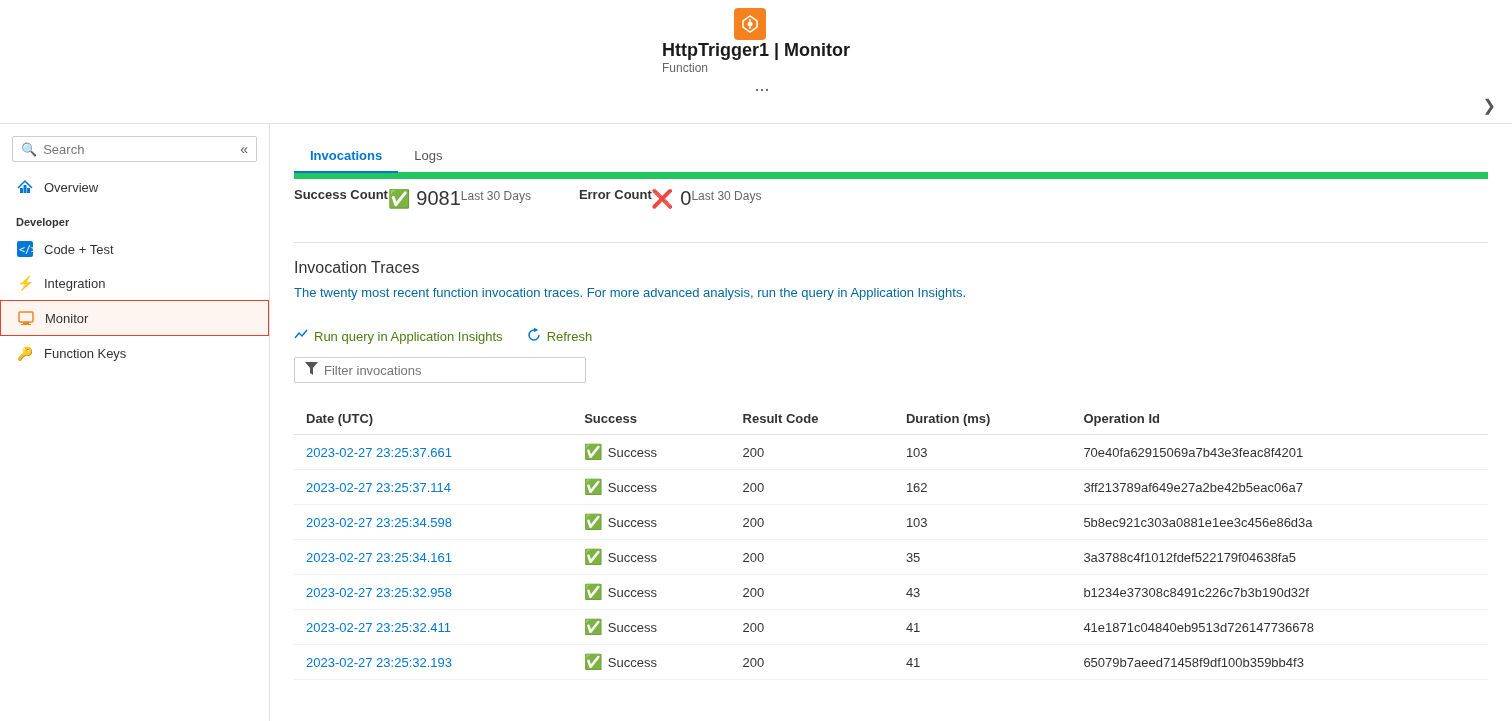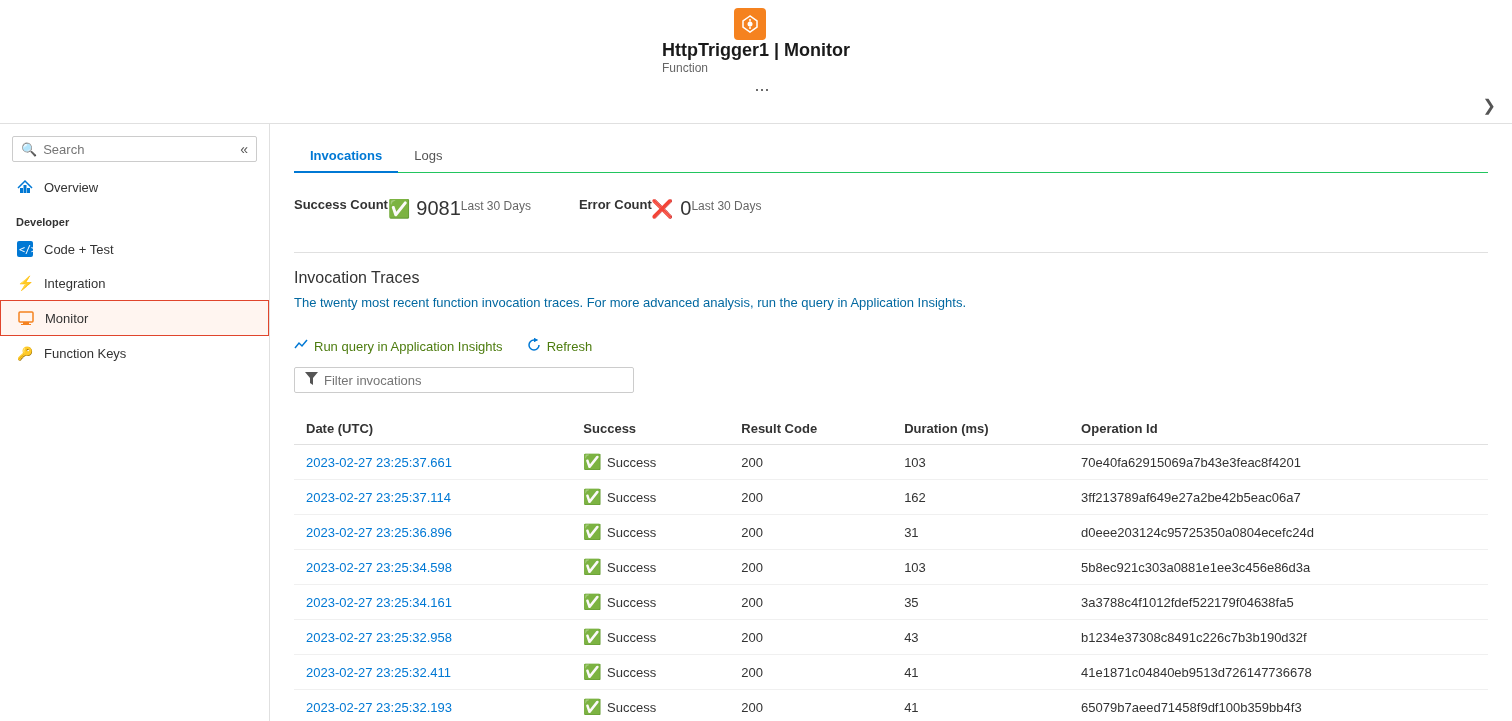--- a/index.html
+++ b/index.html
@@ -35,42 +35,42 @@
     .sidebar-item {
       display: flex; align-items: center; padding: 8px 16px; cursor: pointer; position: relative;
     }
     .sidebar-item.active { background: #fff5f0; border: 1px solid #e0452c; }
     .sidebar-item .item-icon { width: 18px; height: 18px; margin-right: 10px; display: flex; align-items: center; justify-content: center; flex-shrink: 0; }
     .sidebar-item .item-label { font-size: 13px; color: #333; }
     .sidebar-item.active .item-label { color: #333; }
 
     .content-area { flex: 1; overflow-y: auto; padding: 0 24px 24px; }
 
-    .tabs { display: flex; border-bottom: 1px solid #22c55e; margin-bottom: 24px; padding-top: 16px; }
+    .tabs { display: flex; border-bottom: 7px solid #22c55e; margin-bottom: 8px; padding-top: 16px; }
     .tab { padding: 8px 16px; cursor: pointer; font-size: 13px; color: #555; border-bottom: 2px solid transparent; margin-bottom: -1px; }
     .tab.active { color: #0078d4; border-bottom: 2px solid #0078d4; font-weight: 600; }
 
     .stats-row { display: flex; gap: 48px; margin-bottom: 32px; }
     .stat-block { display: flex; flex-direction: row; }
     .stat-label { font-size: 13px; font-weight: 600; color: #333; margin-bottom: 6px; }
     .stat-value-row { display: flex; align-items: center; gap: 6px; font-size: 20px; font-weight: 400; }
     .stat-sub { font-size: 12px; color: #666; margin-top: 2px; }
     .check-icon { color: #107c10; font-size: 18px; }
     .error-icon { color: #d13438; font-size: 18px; }
 
     .section-divider { border: none; border-top: 1px solid #e0e0e0; margin-bottom: 16px; }
 
     .inv-title { font-size: 16px; font-weight: 400; margin-bottom: 8px; }
     .inv-desc { font-size: 13px; color: #0369a1; margin-bottom: 28px; }
 
     .action-bar { display: flex; align-items: center; gap: 24px; margin-bottom: 12px; }
     .action-link { display: flex; align-items: center; gap: 6px; color: #4d7c0f; text-decoration: none; font-size: 13px; cursor: pointer; background: none; border: none; }
 
     .filter-box {
-      display: flex; align-items: center; border: 1px solid #ccc; border-radius: 2px; padding: 4px 10px; width: 340px; margin-bottom: 20px;
+      display: flex; align-items: center; border: 1px solid #ccc; border-radius: 2px; padding: 4px 10px; width: 292px; margin-bottom: 20px;
     }
     .filter-icon { color: #555; margin-right: 6px; }
     .filter-input { border: none; outline: none; font-size: 13px; width: 100%; }
 
     table { width: 100%; border-collapse: collapse; }
     thead tr { border-bottom: 1px solid #e0e0e0; }
     th { text-align: left; padding: 8px 12px; font-size: 13px; font-weight: 600; color: #333; }
     td { padding: 8px 12px; font-size: 13px; color: #333; border-bottom: 1px solid #f0f0f0; }
     .date-link { color: #0078d4; text-decoration: none; cursor: pointer; }
     .success-badge { display: flex; align-items: center; gap: 5px; }
@@ -254,32 +254,20 @@
               <div class="success-badge">
                 <span class="success-check">✅</span>
                 <span>Success</span>
               </div>
             </td>
       <td>200</td>
       <td>162</td>
       <td>3ff213789af649e27a2be42b5eac06a7</td>
     </tr>
           <tr>
-      <td><a class="date-link">2023-02-27 23:25:36.896</a></td>
-      <td>
-              <div class="success-badge">
-                <span class="success-check">✅</span>
-                <span>Success</span>
-              </div>
-            </td>
-      <td>200</td>
-      <td>31</td>
-      <td>d0eee203124c95725350a0804ecefc24d</td>
-    </tr>
-          <tr>
       <td><a class="date-link">2023-02-27 23:25:34.598</a></td>
       <td>
               <div class="success-badge">
                 <span class="success-check">✅</span>
                 <span>Success</span>
               </div>
             </td>
       <td>200</td>
       <td>103</td>
       <td>5b8ec921c303a0881e1ee3c456e86d3a</td>

